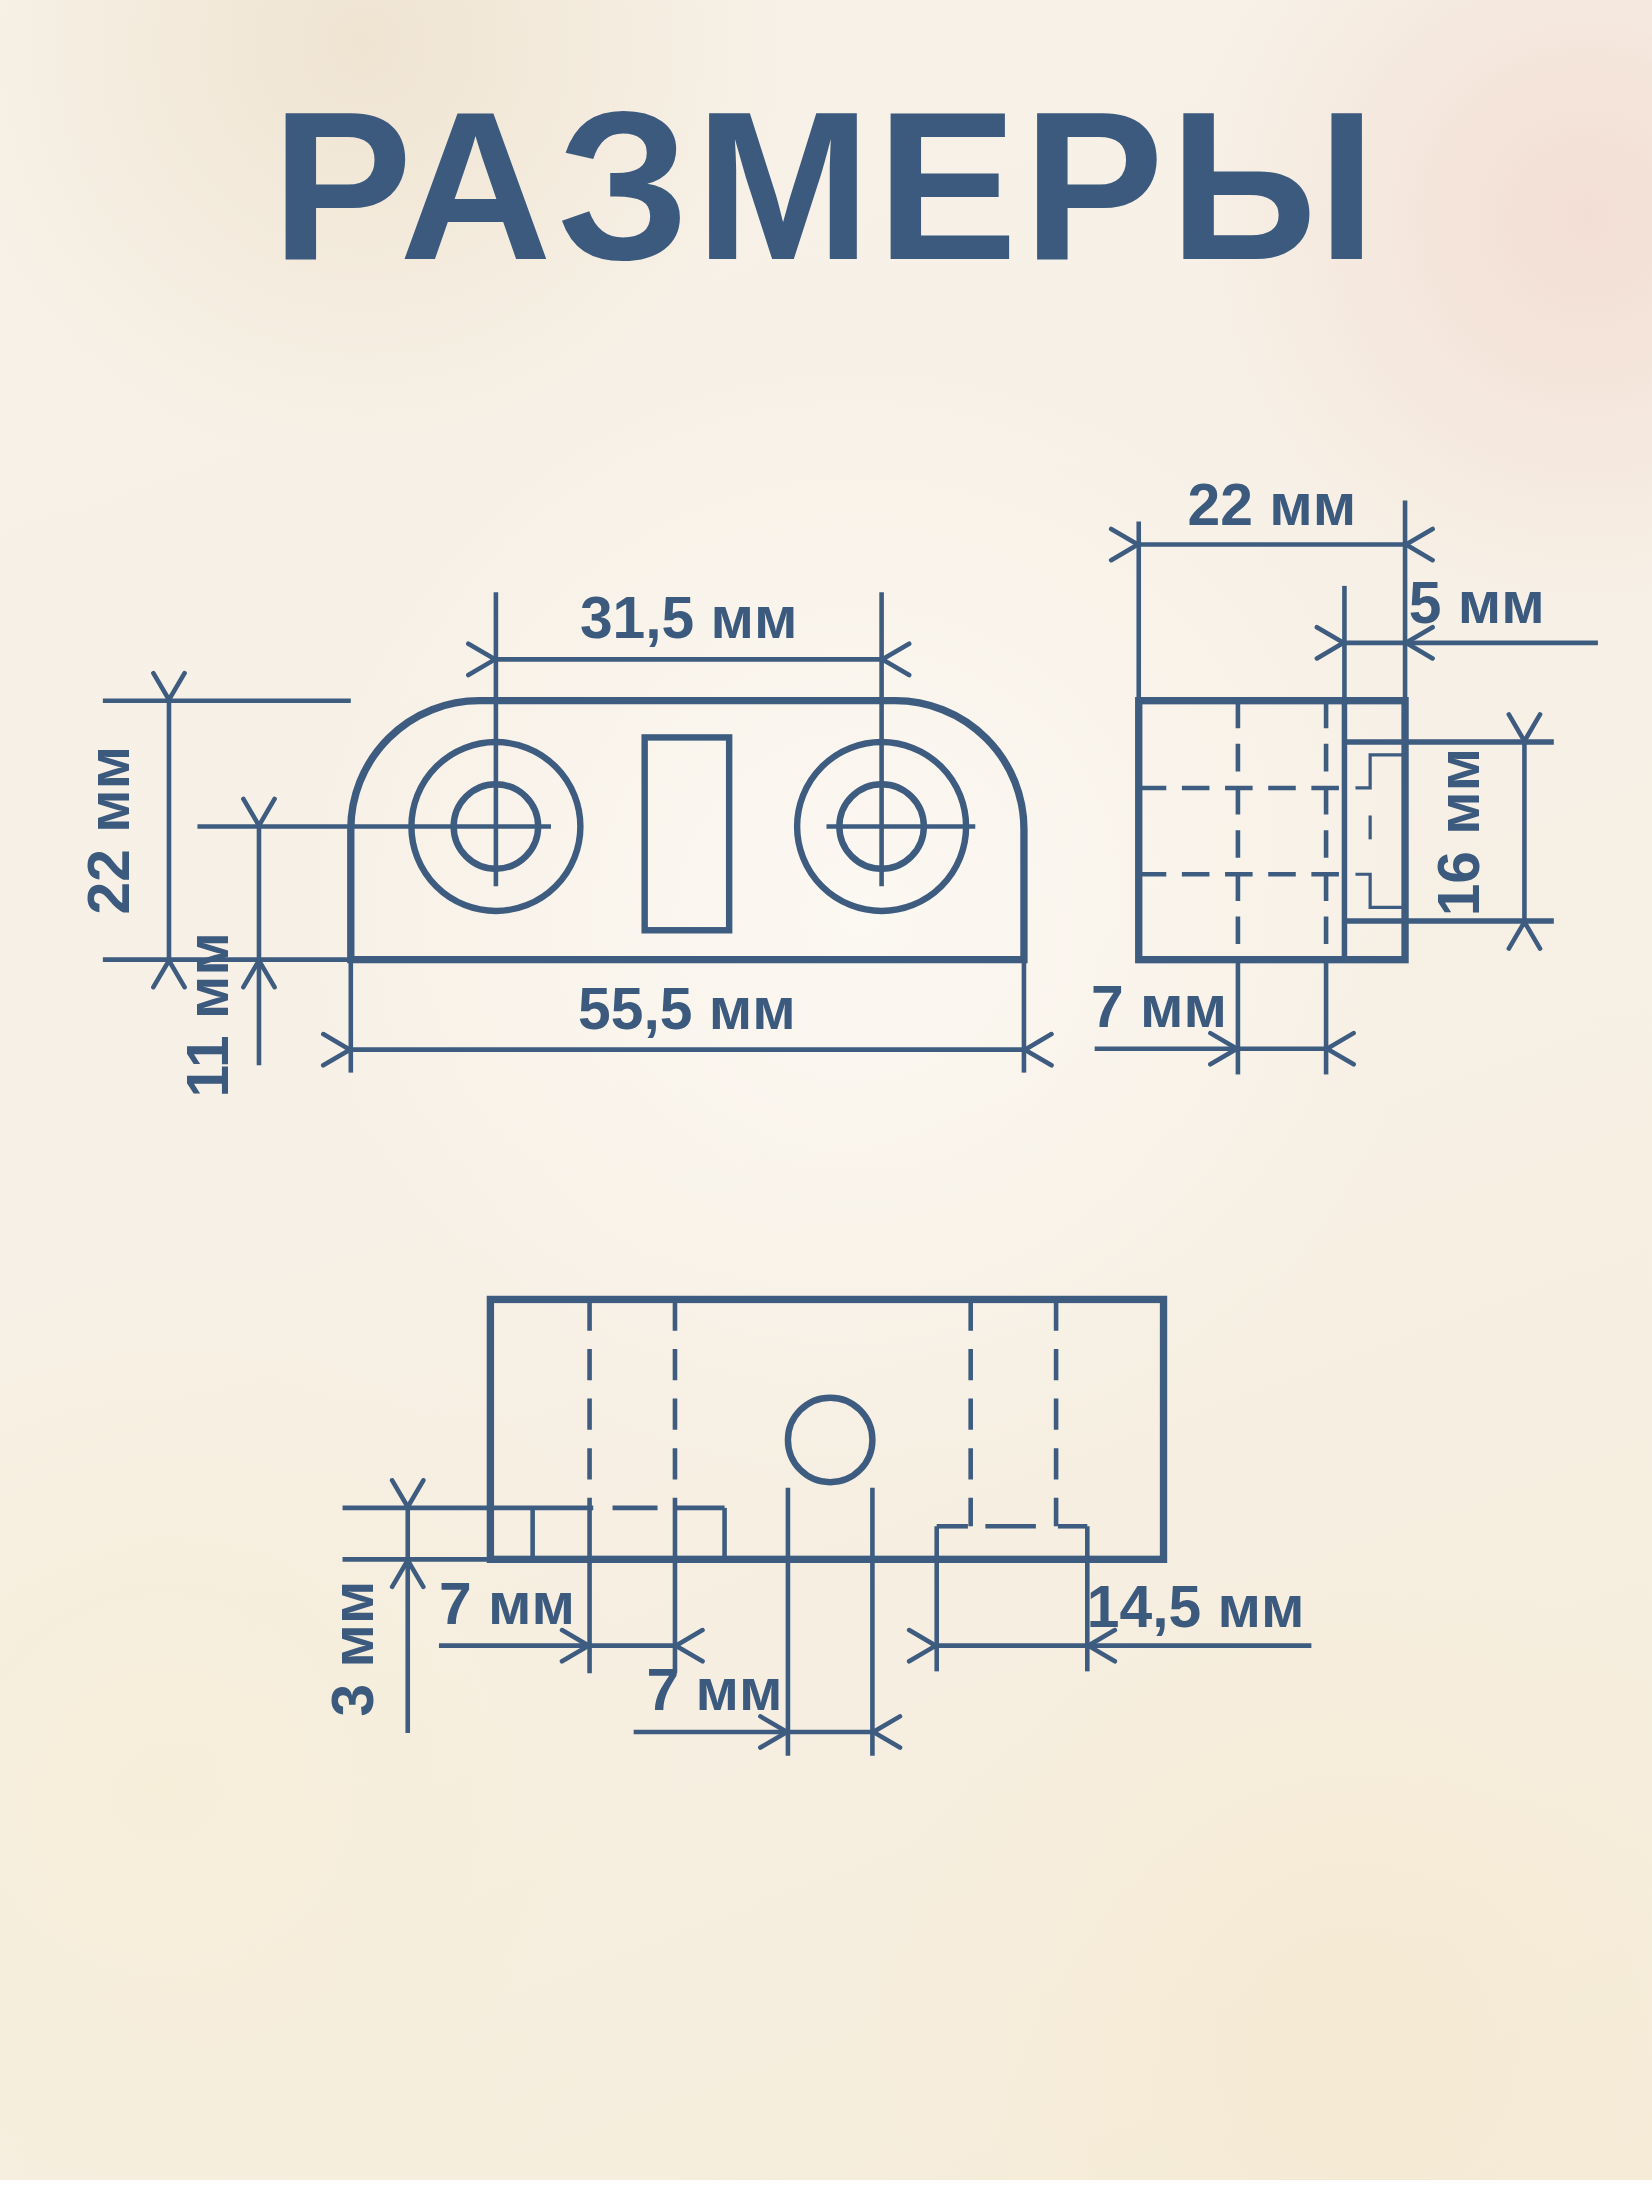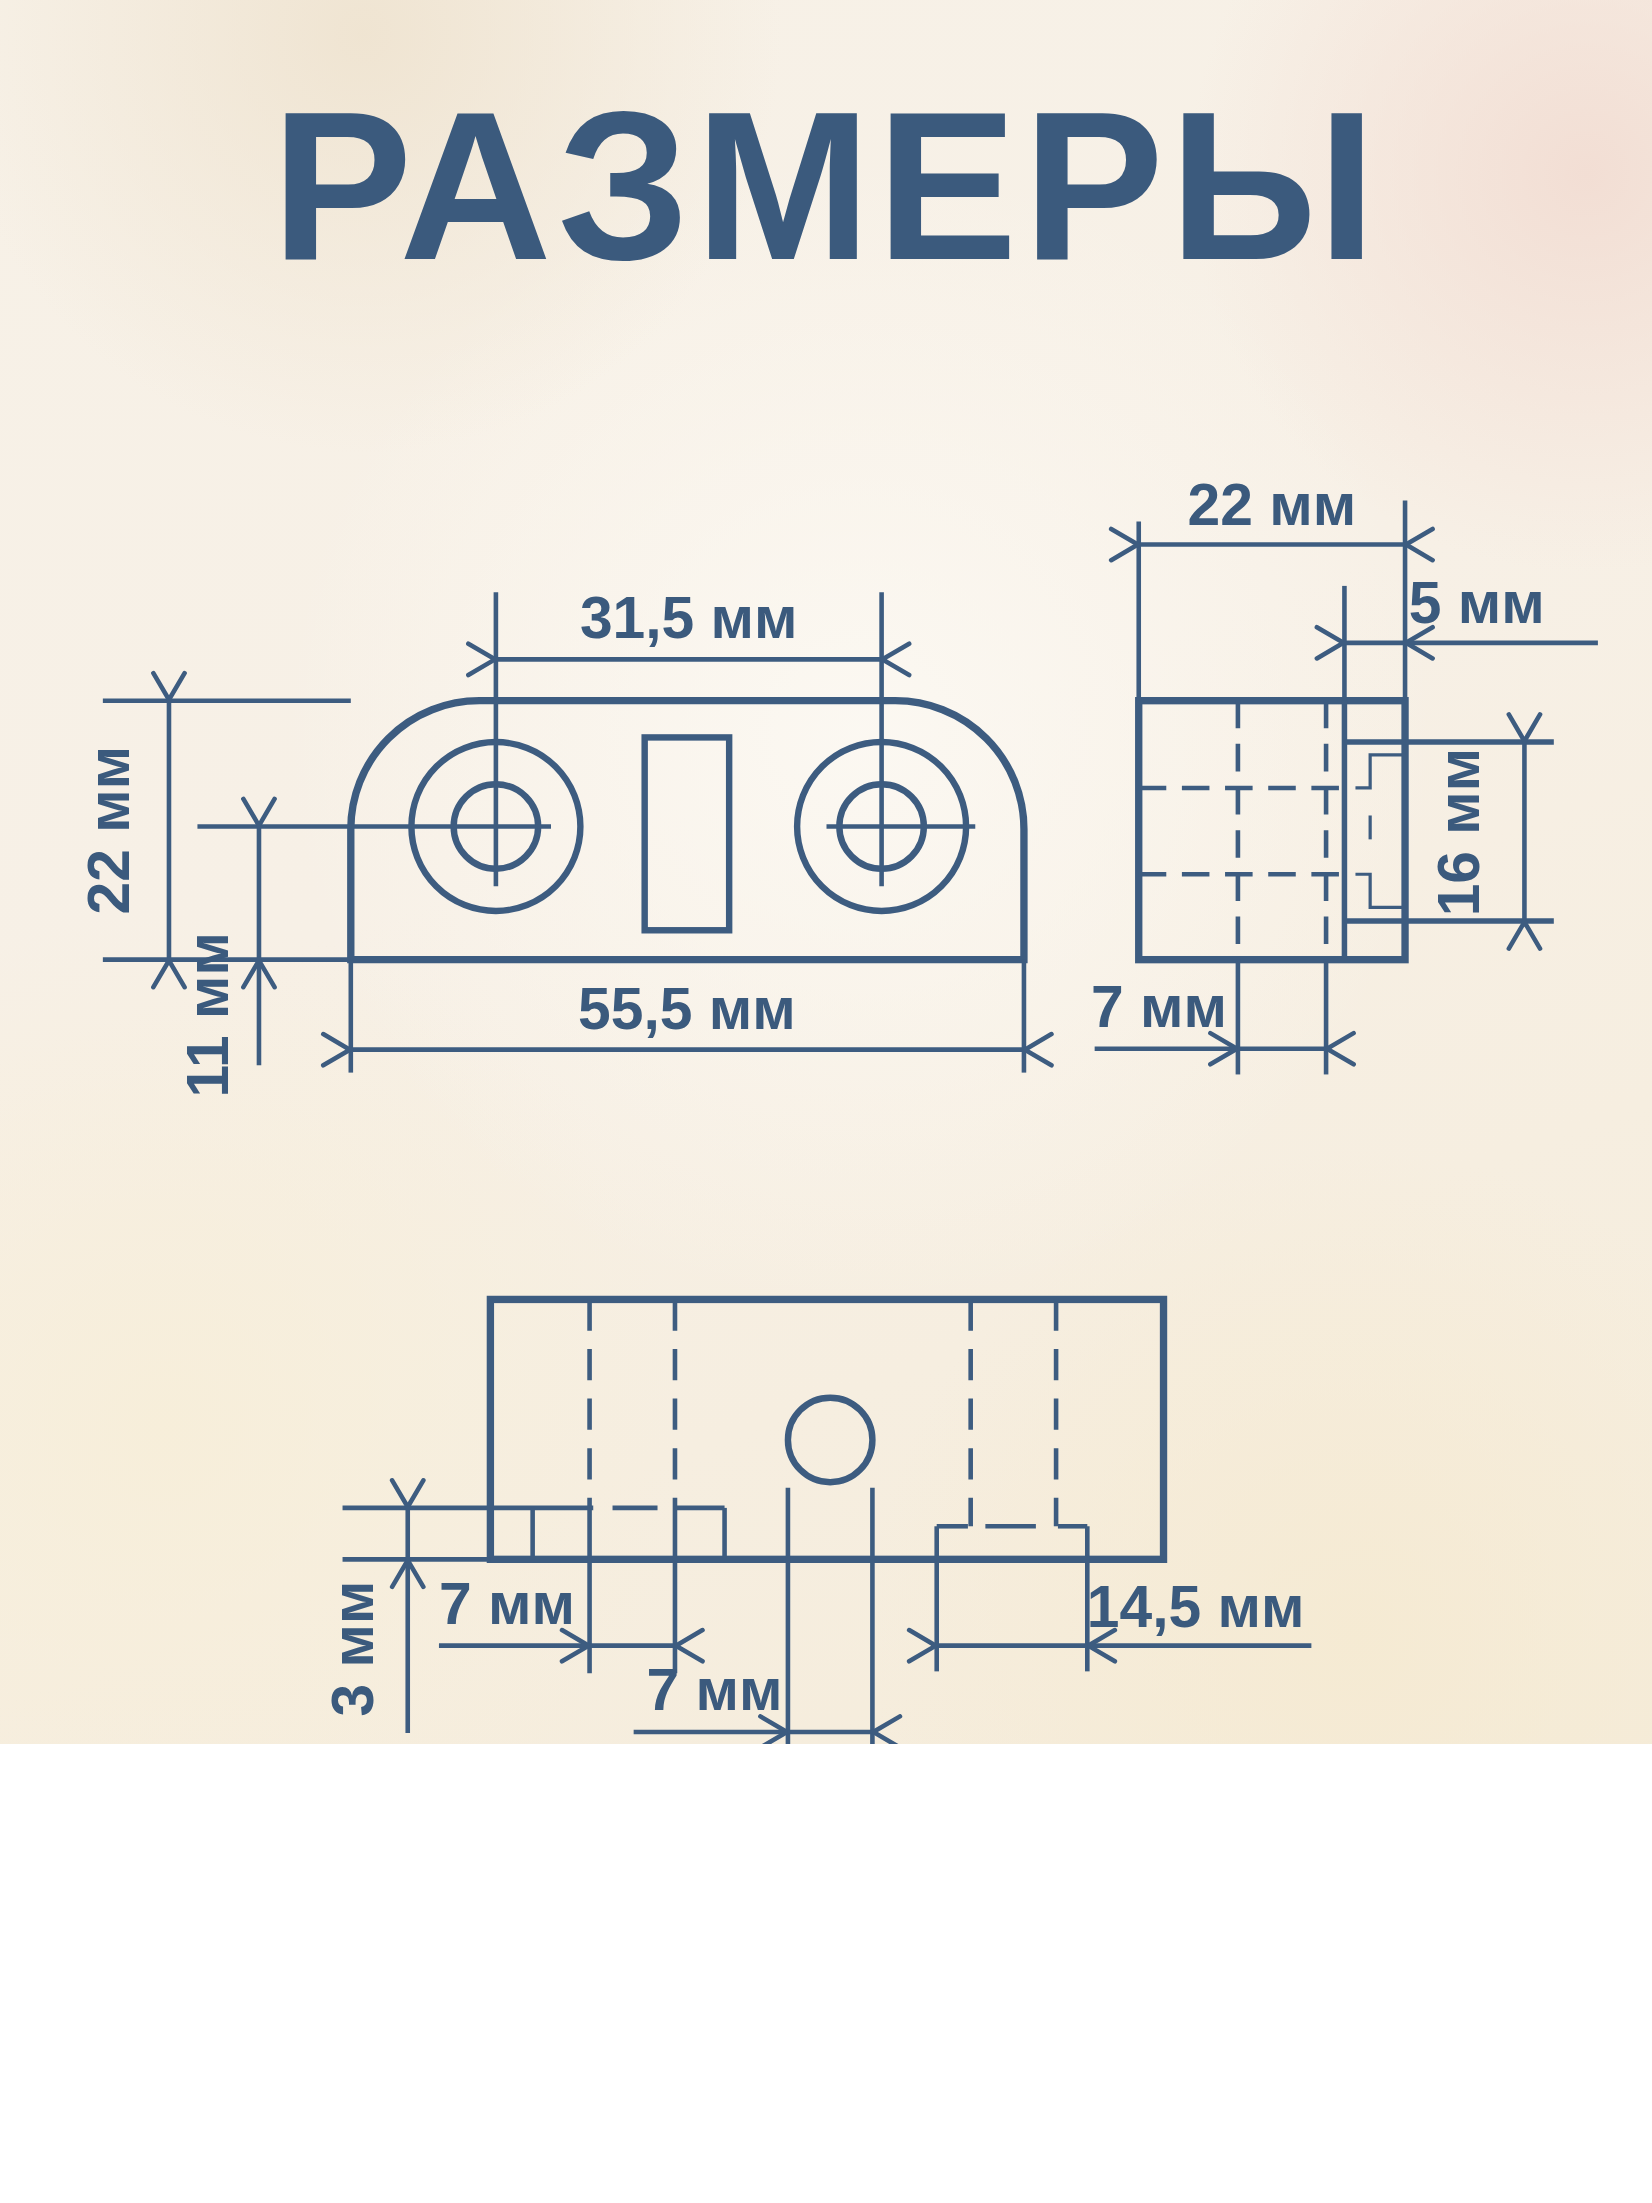--- a/index.html
+++ b/index.html
@@ -1,21 +1,21 @@
 <!DOCTYPE html>
 <html style="font-size:14.7px"><head>
 <meta charset="utf-8">
 <style>
   html,body{margin:0;padding:0;}
   body{
     width:1653px;height:2204px;
     font-family:"Liberation Sans", sans-serif;
   }
   .canvas{
-    position:relative;width:1653px;height:1744px;overflow:hidden;
+    position:relative;width:1653px;height:2180px;overflow:hidden;
     background:
       radial-gradient(circle 569px at 96% 10%, rgba(242,221,211,.95) 0%, rgba(242,221,211,0) 70%),
       radial-gradient(circle 643px at 22% 2%,  rgba(238,226,206,.85) 0%, rgba(238,226,206,0) 65%),
       radial-gradient(circle 826px at 52% 42%, rgba(252,249,243,.9) 0%, rgba(252,249,243,0) 70%),
       radial-gradient(circle 735px at 10% 82%, rgba(247,238,217,.9) 0%, rgba(247,238,217,0) 70%),
       radial-gradient(circle 698px at 82% 94%, rgba(245,234,210,.9) 0%, rgba(245,234,210,0) 70%),
       linear-gradient(160deg,#f7f1e7 0%,#f7f0e6 45%,#f5ecda 100%);
   }
   svg text{font-family:"Liberation Sans", sans-serif;}
   .dim-label{font-size:64px;font-weight:bold;fill:#3b5a7d;}

